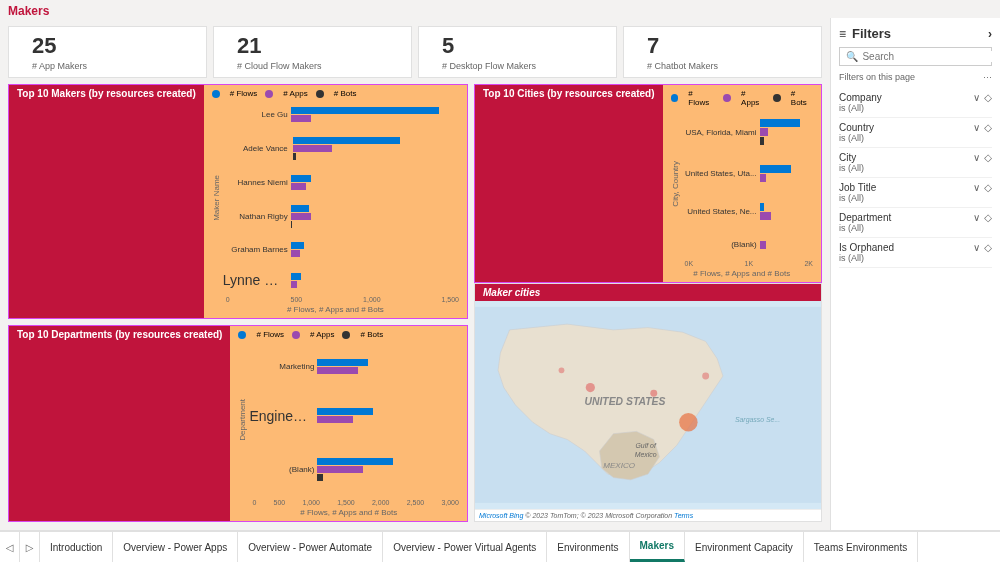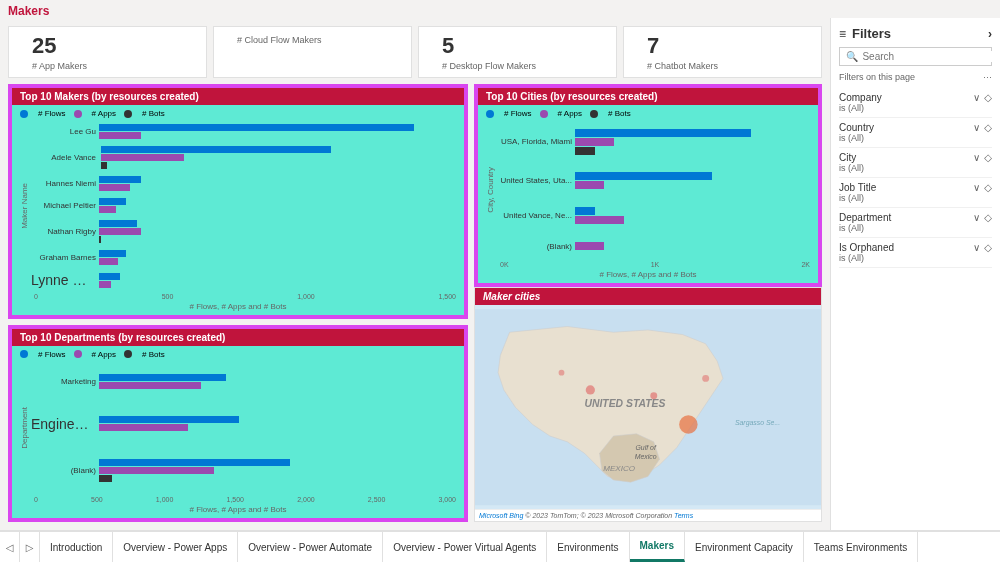--- a/index.html
+++ b/index.html
@@ -11,21 +11,21 @@
     
     .content-panel { flex: 1; padding: 8px; overflow: hidden; display: flex; flex-direction: column; gap: 6px; }
 
     
     .stats-row { display: flex; gap: 6px; }
     .stat-card { background: white; border: 1px solid #e0e0e0; padding: 6px 23px; min-width: 80px; flex: 1; }
     .stat-number { font-size: 22px; font-weight: 700; color: #333; }
     .stat-label { font-size: 9px; color: #666; margin-top: 2px; }
 
     
-    .chart-section { background: #5eead4; border: 4px solid #d946ef; flex: 1; display: flex; flex-direction: column; overflow: hidden; }
+    .chart-section { background: #fdba74; border: 1px solid #d946ef; flex: 1; display: flex; flex-direction: row; overflow: hidden; }
     .chart-title { background: #c0143c; color: white; font-size: 10px; font-weight: 600; padding: 3px 8px; }
     .chart-body { padding: 4px 8px; flex: 1; display: flex; flex-direction: column; overflow: hidden; }
 
     
     .legend { display: flex; gap: 8px; font-size: 8px; margin-bottom: 2px; align-items: center; }
     .legend-dot { width: 8px; height: 8px; border-radius: 50%; display: inline-block; margin-right: 2px; }
     .axis-title { font-size: 8px; color: #666; text-align: center; margin-top: 2px; }
 
     
     .two-col { display: flex; gap: 6px; flex: 1; overflow: hidden; }
@@ -64,20 +64,21 @@
 <div class="main-area">
 
   <div class="content-panel">
 
     <div class="stats-row">
       <div class="stat-card">
         <div class="stat-number">25</div>
         <div class="stat-label"># App Makers</div>
       </div>
       <div class="stat-card">
+        <div class="stat-number">21</div>
         <div class="stat-label"># Cloud Flow Makers</div>
       </div>
       <div class="stat-card">
         <div class="stat-number">5</div>
         <div class="stat-label"># Desktop Flow Makers</div>
       </div>
       <div class="stat-card">
         <div class="stat-number">7</div>
         <div class="stat-label"># Chatbot Makers</div>
       </div>
@@ -119,27 +120,20 @@
                     </div>
                   </div>
                   <div style="display: flex; align-items: center; gap: 3px;">
                     <div style="width: 65px; font-size: 8px; color: rgb(51, 51, 51); text-align: right; white-space: nowrap; overflow: hidden; text-overflow: ellipsis;">Hannes Niemi</div>
                     <div style="flex: 1 1 0%; display: flex; flex-direction: column; gap: 1px;">
                       <div style="height: 7px; background: rgb(0, 120, 212); width: 11.8%;"></div>
                       <div style="height: 7px; background: rgb(155, 74, 175); width: 8.8%;"></div>
                     </div>
                   </div>
                   <div style="display: flex; align-items: center; gap: 3px;">
-                    <div style="width: 65px; font-size: 8px; color: rgb(51, 51, 51); text-align: right; white-space: nowrap; overflow: hidden; text-overflow: ellipsis;">Michael Peltier</div>
-                    <div style="flex: 1 1 0%; display: flex; flex-direction: column; gap: 1px;">
-                      <div style="height: 7px; background: rgb(0, 120, 212); width: 7.6%;"></div>
-                      <div style="height: 7px; background: rgb(155, 74, 175); width: 4.7%;"></div>
-                    </div>
-                  </div>
-                  <div style="display: flex; align-items: center; gap: 3px;">
                     <div style="width: 65px; font-size: 8px; color: rgb(51, 51, 51); text-align: right; white-space: nowrap; overflow: hidden; text-overflow: ellipsis;">Nathan Rigby</div>
                     <div style="flex: 1 1 0%; display: flex; flex-direction: column; gap: 1px;">
                       <div style="height: 7px; background: rgb(0, 120, 212); width: 10.6%;"></div>
                       <div style="height: 7px; background: rgb(155, 74, 175); width: 11.8%;"></div>
                       <div style="height: 7px; background: rgb(51, 51, 51); width: 0.6%;"></div>
                     </div>
                   </div>
                   <div style="display: flex; align-items: center; gap: 3px;">
                     <div style="width: 65px; font-size: 8px; color: rgb(51, 51, 51); text-align: right; white-space: nowrap; overflow: hidden; text-overflow: ellipsis;">Graham Barnes</div>
                     <div style="flex: 1 1 0%; display: flex; flex-direction: column; gap: 1px;">
@@ -247,21 +241,21 @@
                     </div>
                   </div>
                   <div style="display: flex; align-items: center; gap: 3px;">
                     <div style="width: 75px; font-size: 8px; color: rgb(51, 51, 51); text-align: right; white-space: nowrap; overflow: hidden; text-overflow: ellipsis;">United States, Uta...</div>
                     <div style="flex: 1 1 0%; display: flex; flex-direction: column; gap: 1px;">
                       <div style="height: 8px; background: rgb(0, 120, 212); width: 58.3%;"></div>
                       <div style="height: 8px; background: rgb(155, 74, 175); width: 12.5%;"></div>
                     </div>
                   </div>
                   <div style="display: flex; align-items: center; gap: 3px;">
-                    <div style="width: 75px; font-size: 8px; color: rgb(51, 51, 51); text-align: right; white-space: nowrap; overflow: hidden; text-overflow: ellipsis;">United Vance, Ne...</div>
+                    <div style="width: 75px; font-size: 8px; color: rgb(51, 51, 51); text-align: right; white-space: nowrap; overflow: hidden; text-overflow: ellipsis;">United States, Ne...</div>
                     <div style="flex: 1 1 0%; display: flex; flex-direction: column; gap: 1px;">
                       <div style="height: 8px; background: rgb(0, 120, 212); width: 8.3%;"></div>
                       <div style="height: 8px; background: rgb(155, 74, 175); width: 20.8%;"></div>
                     </div>
                   </div>
                   <div style="display: flex; align-items: center; gap: 3px;">
                     <div style="width: 75px; font-size: 8px; color: rgb(51, 51, 51); text-align: right; white-space: nowrap; overflow: hidden; text-overflow: ellipsis;">(Blank)</div>
                     <div style="flex: 1 1 0%; display: flex; flex-direction: column; gap: 1px;">
                       <div style="height: 8px; background: rgb(155, 74, 175); width: 12.5%;"></div>
                     </div>

